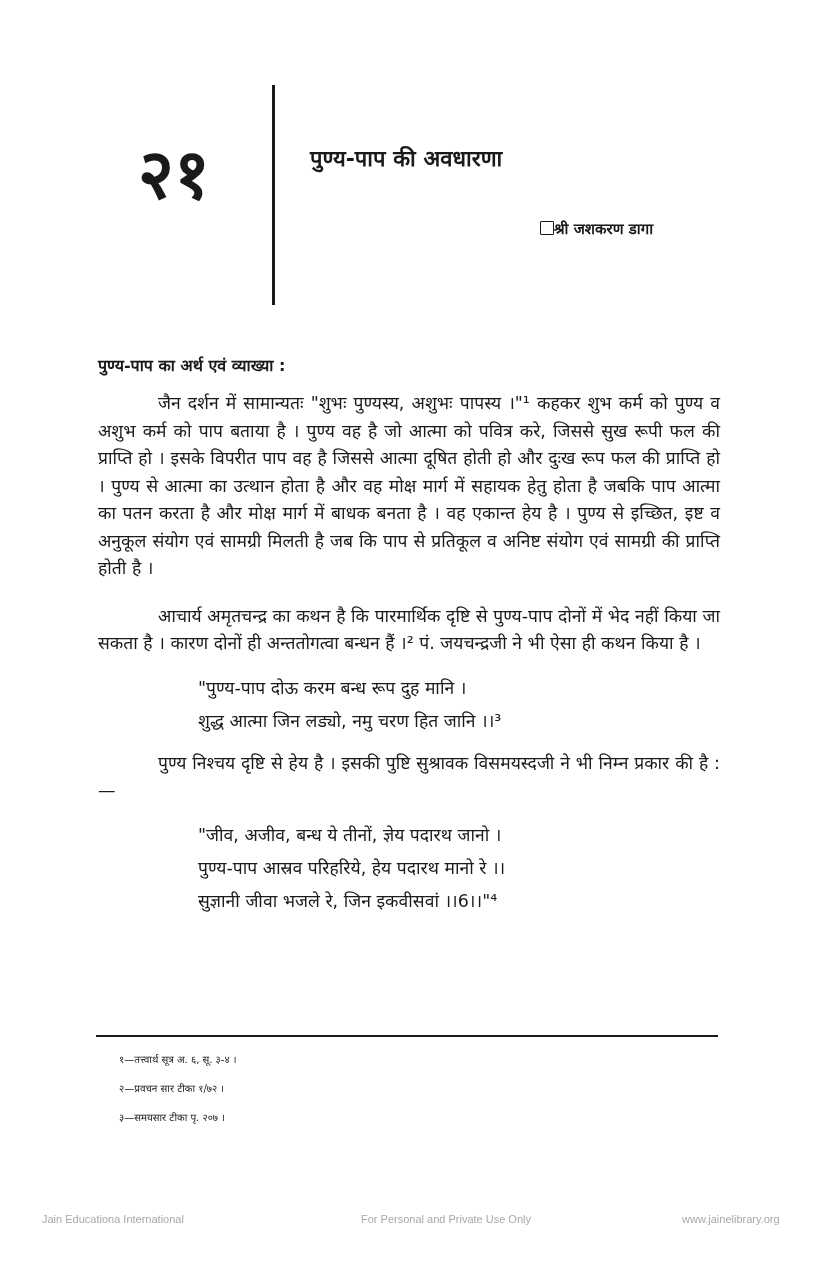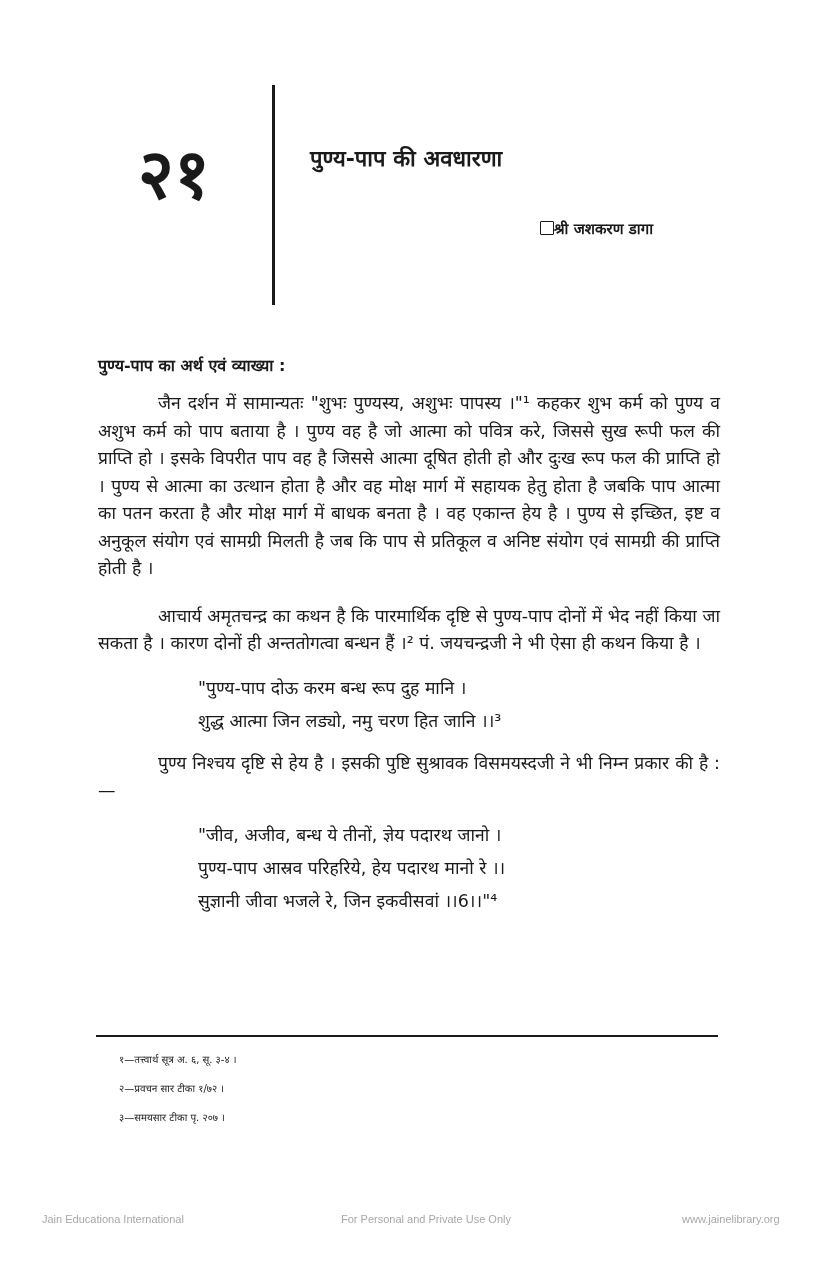--- a/index.html
+++ b/index.html
@@ -89,15 +89,15 @@
 
 <div class="footrule"></div>
 <div class="footnotes">
   <div>१—तत्त्वार्थ सूत्र अ. ६, सू. ३-४ ।</div>
   <div>२—प्रवचन सार टीका १/७२ ।</div>
   <div>३—समयसार टीका पृ. २०७ ।</div>
 </div>
 
 <div class="watermark">
   <span style="left:42px">Jain Educationa International</span>
-  <span style="left:341px">For Personal and Private Use Only</span>
+  <span style="left:361px">For Personal and Private Use Only</span>
   <span style="left:682px">www.jainelibrary.org</span>
 </div>
 
 </body></html>

